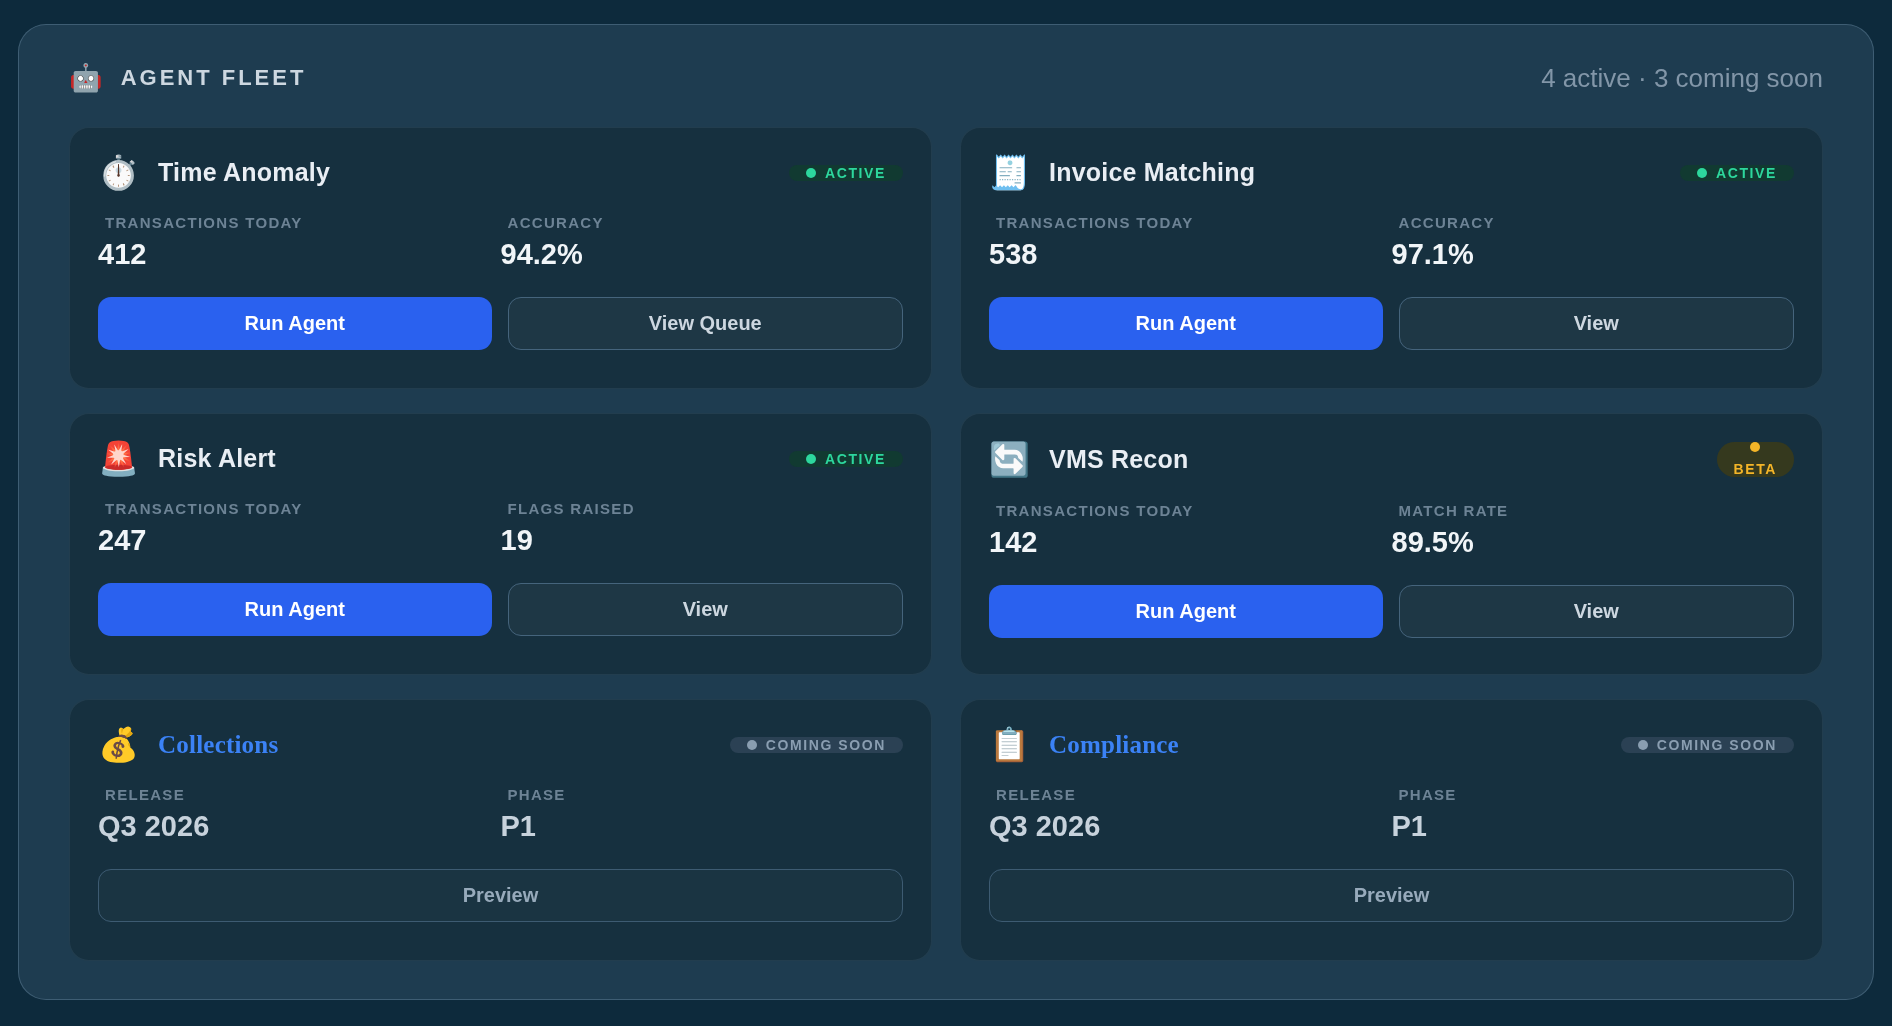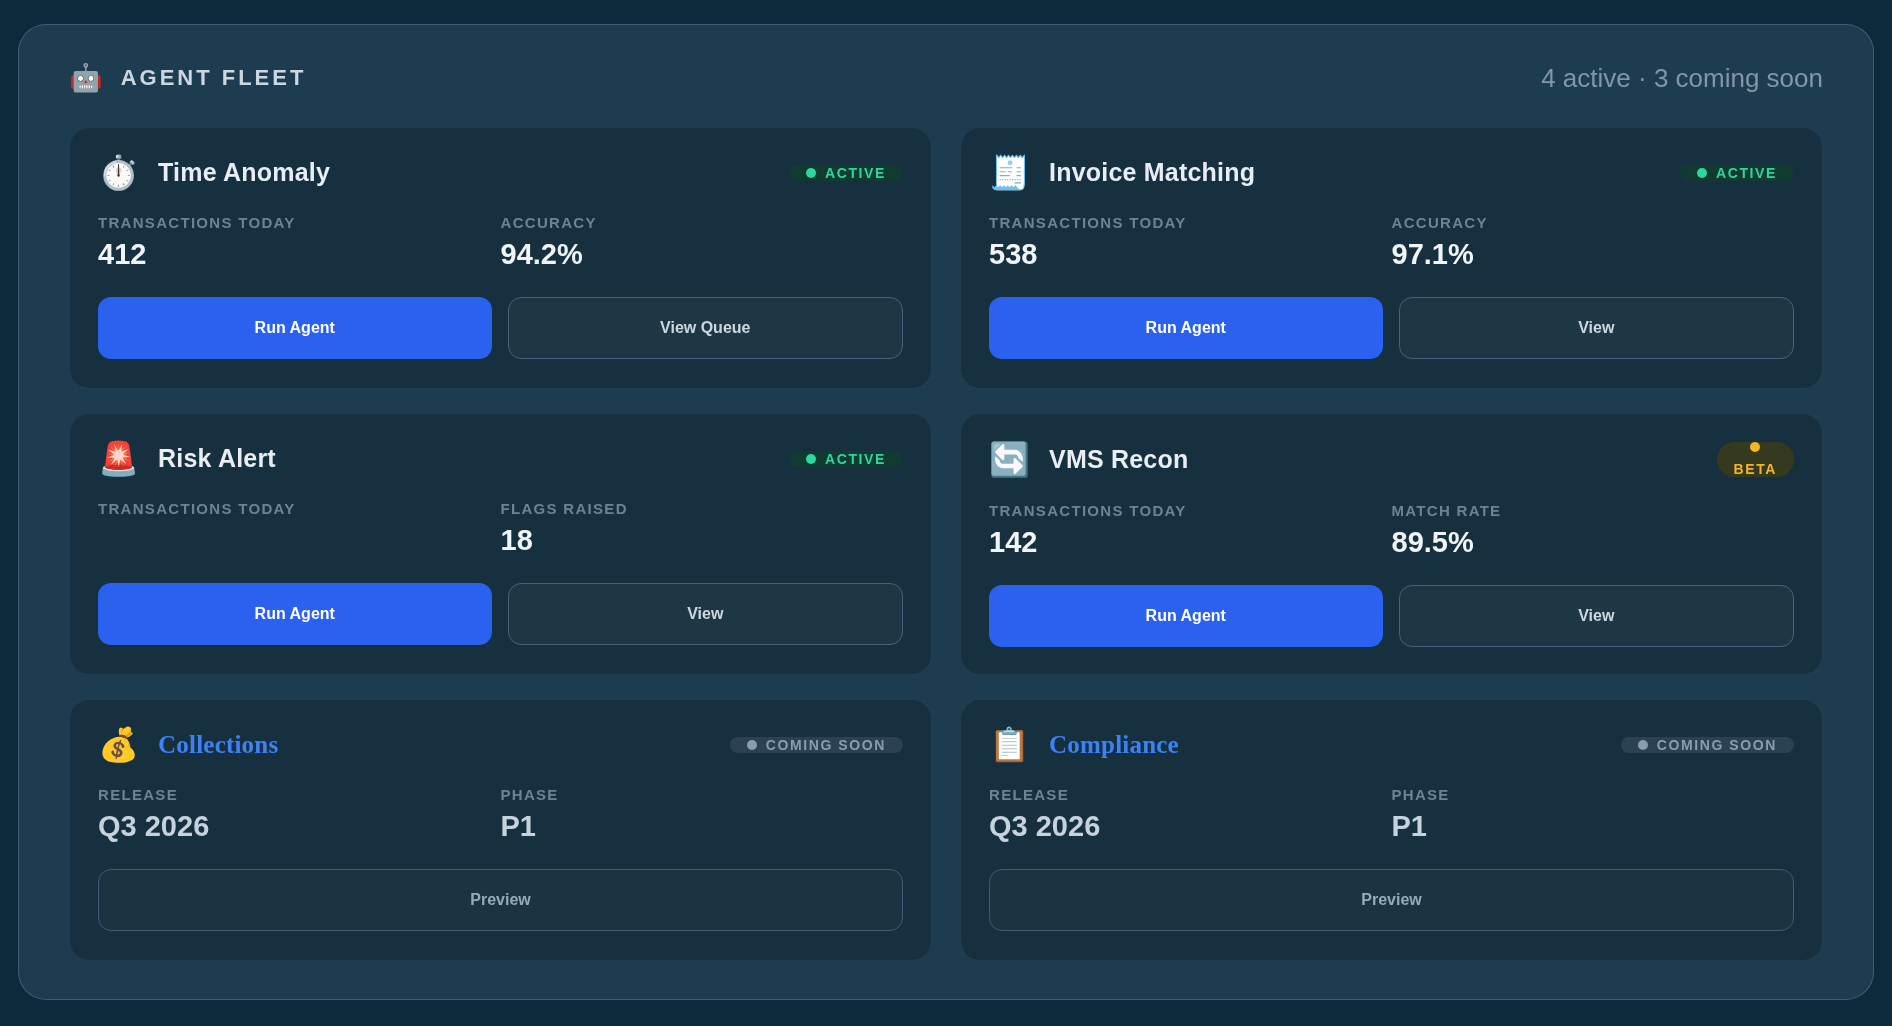--- a/index.html
+++ b/index.html
@@ -54,31 +54,31 @@
     white-space:nowrap;
   }
   .badge .dot { width:10px; height:10px; border-radius:50%; background:currentColor; }
   .badge.active { background:#113a31; color:#2dd79d; }
   .badge.beta   { background:#35391e; color:#f4b528;flex-direction:column; }
   .badge.coming { background:#2b4154; color:#8a9eb1; }
 
   .stats { display:grid; grid-template-columns:1fr 1fr; margin-bottom:26px; }
   .stat-label {
     font-size:15px; font-weight:bold; letter-spacing:1.3px;
-    color:#6d8395; margin-bottom:7px; text-transform:uppercase;
+    color:#6d8395; margin-bottom:7px; text-transform:uppercase;margin-left:7px;
   }
   .stat-value { font-size:29px; font-weight:bold; color:#f1f5f8; }
   .card.coming .stat-value { color:#c7d2dc; }
 
   .actions { display:flex; gap:16px; }
   .btn {
-    flex:1; height:62px;
+    flex:1; height:53px;
     border-radius:13px;
     font-family:inherit;
-    font-size:16px; font-weight:bold;
+    font-size:20px; font-weight:bold;
     display:flex; align-items:center; justify-content:center;
     border:none; cursor:pointer;
   }
   .btn.primary { background:#2a61ef; color:#ffffff; }
   .btn.secondary {
     background:rgba(255,255,255,0.035);
     border:1.5px solid #45647c;
     color:#cdd7e0;
   }
   .btn.preview {
@@ -155,24 +155,25 @@
         <span class="card-emoji">🚨</span>
         <h2 class="card-title">Risk Alert</h2>
         <span class="badge active">
           <span class="dot"></span>
           <span>ACTIVE</span>
         </span>
       </div>
       <div class="stats">
         <div class="stat">
           <div class="stat-label">TRANSACTIONS TODAY</div>
+          <div class="stat-value">247</div>
         </div>
         <div class="stat">
           <div class="stat-label">FLAGS RAISED</div>
-          <div class="stat-value">18</div>
+          <div class="stat-value">19</div>
         </div>
       </div>
       <div class="actions">
         <button class="btn primary">Run Agent</button>
         <button class="btn secondary">View</button>
       </div>
     </article>
 
     <article class="card">
       <div class="card-head">

